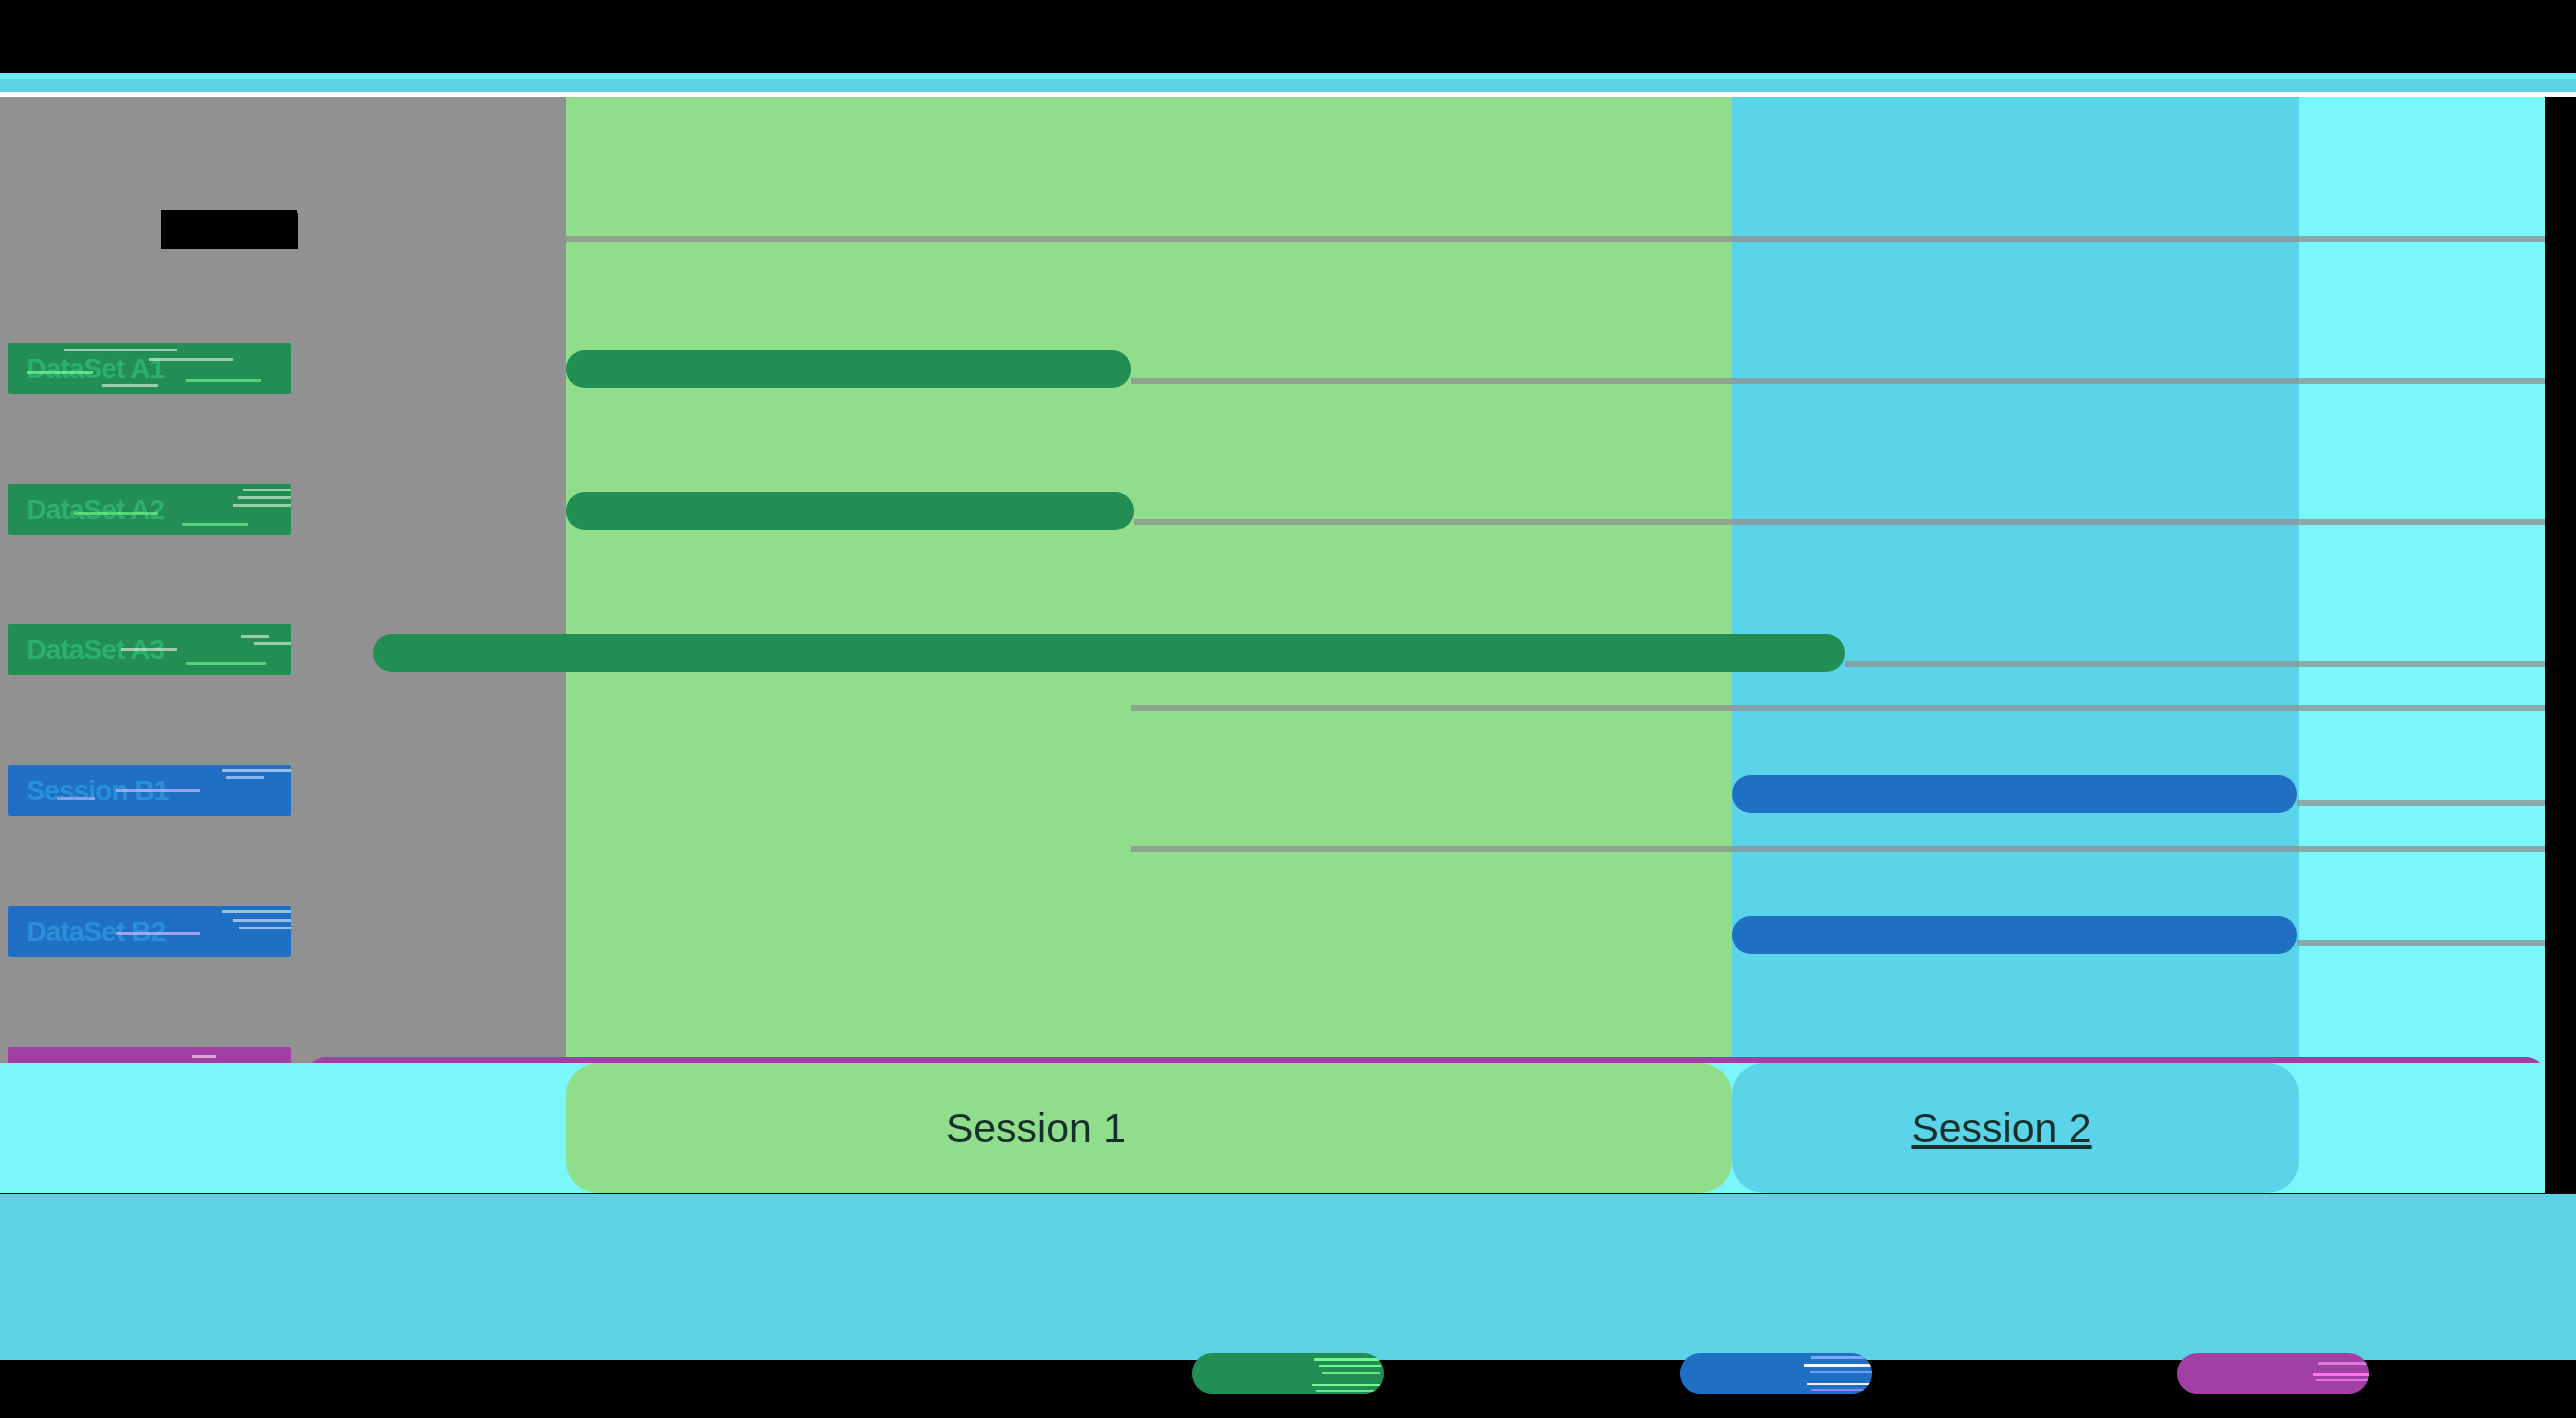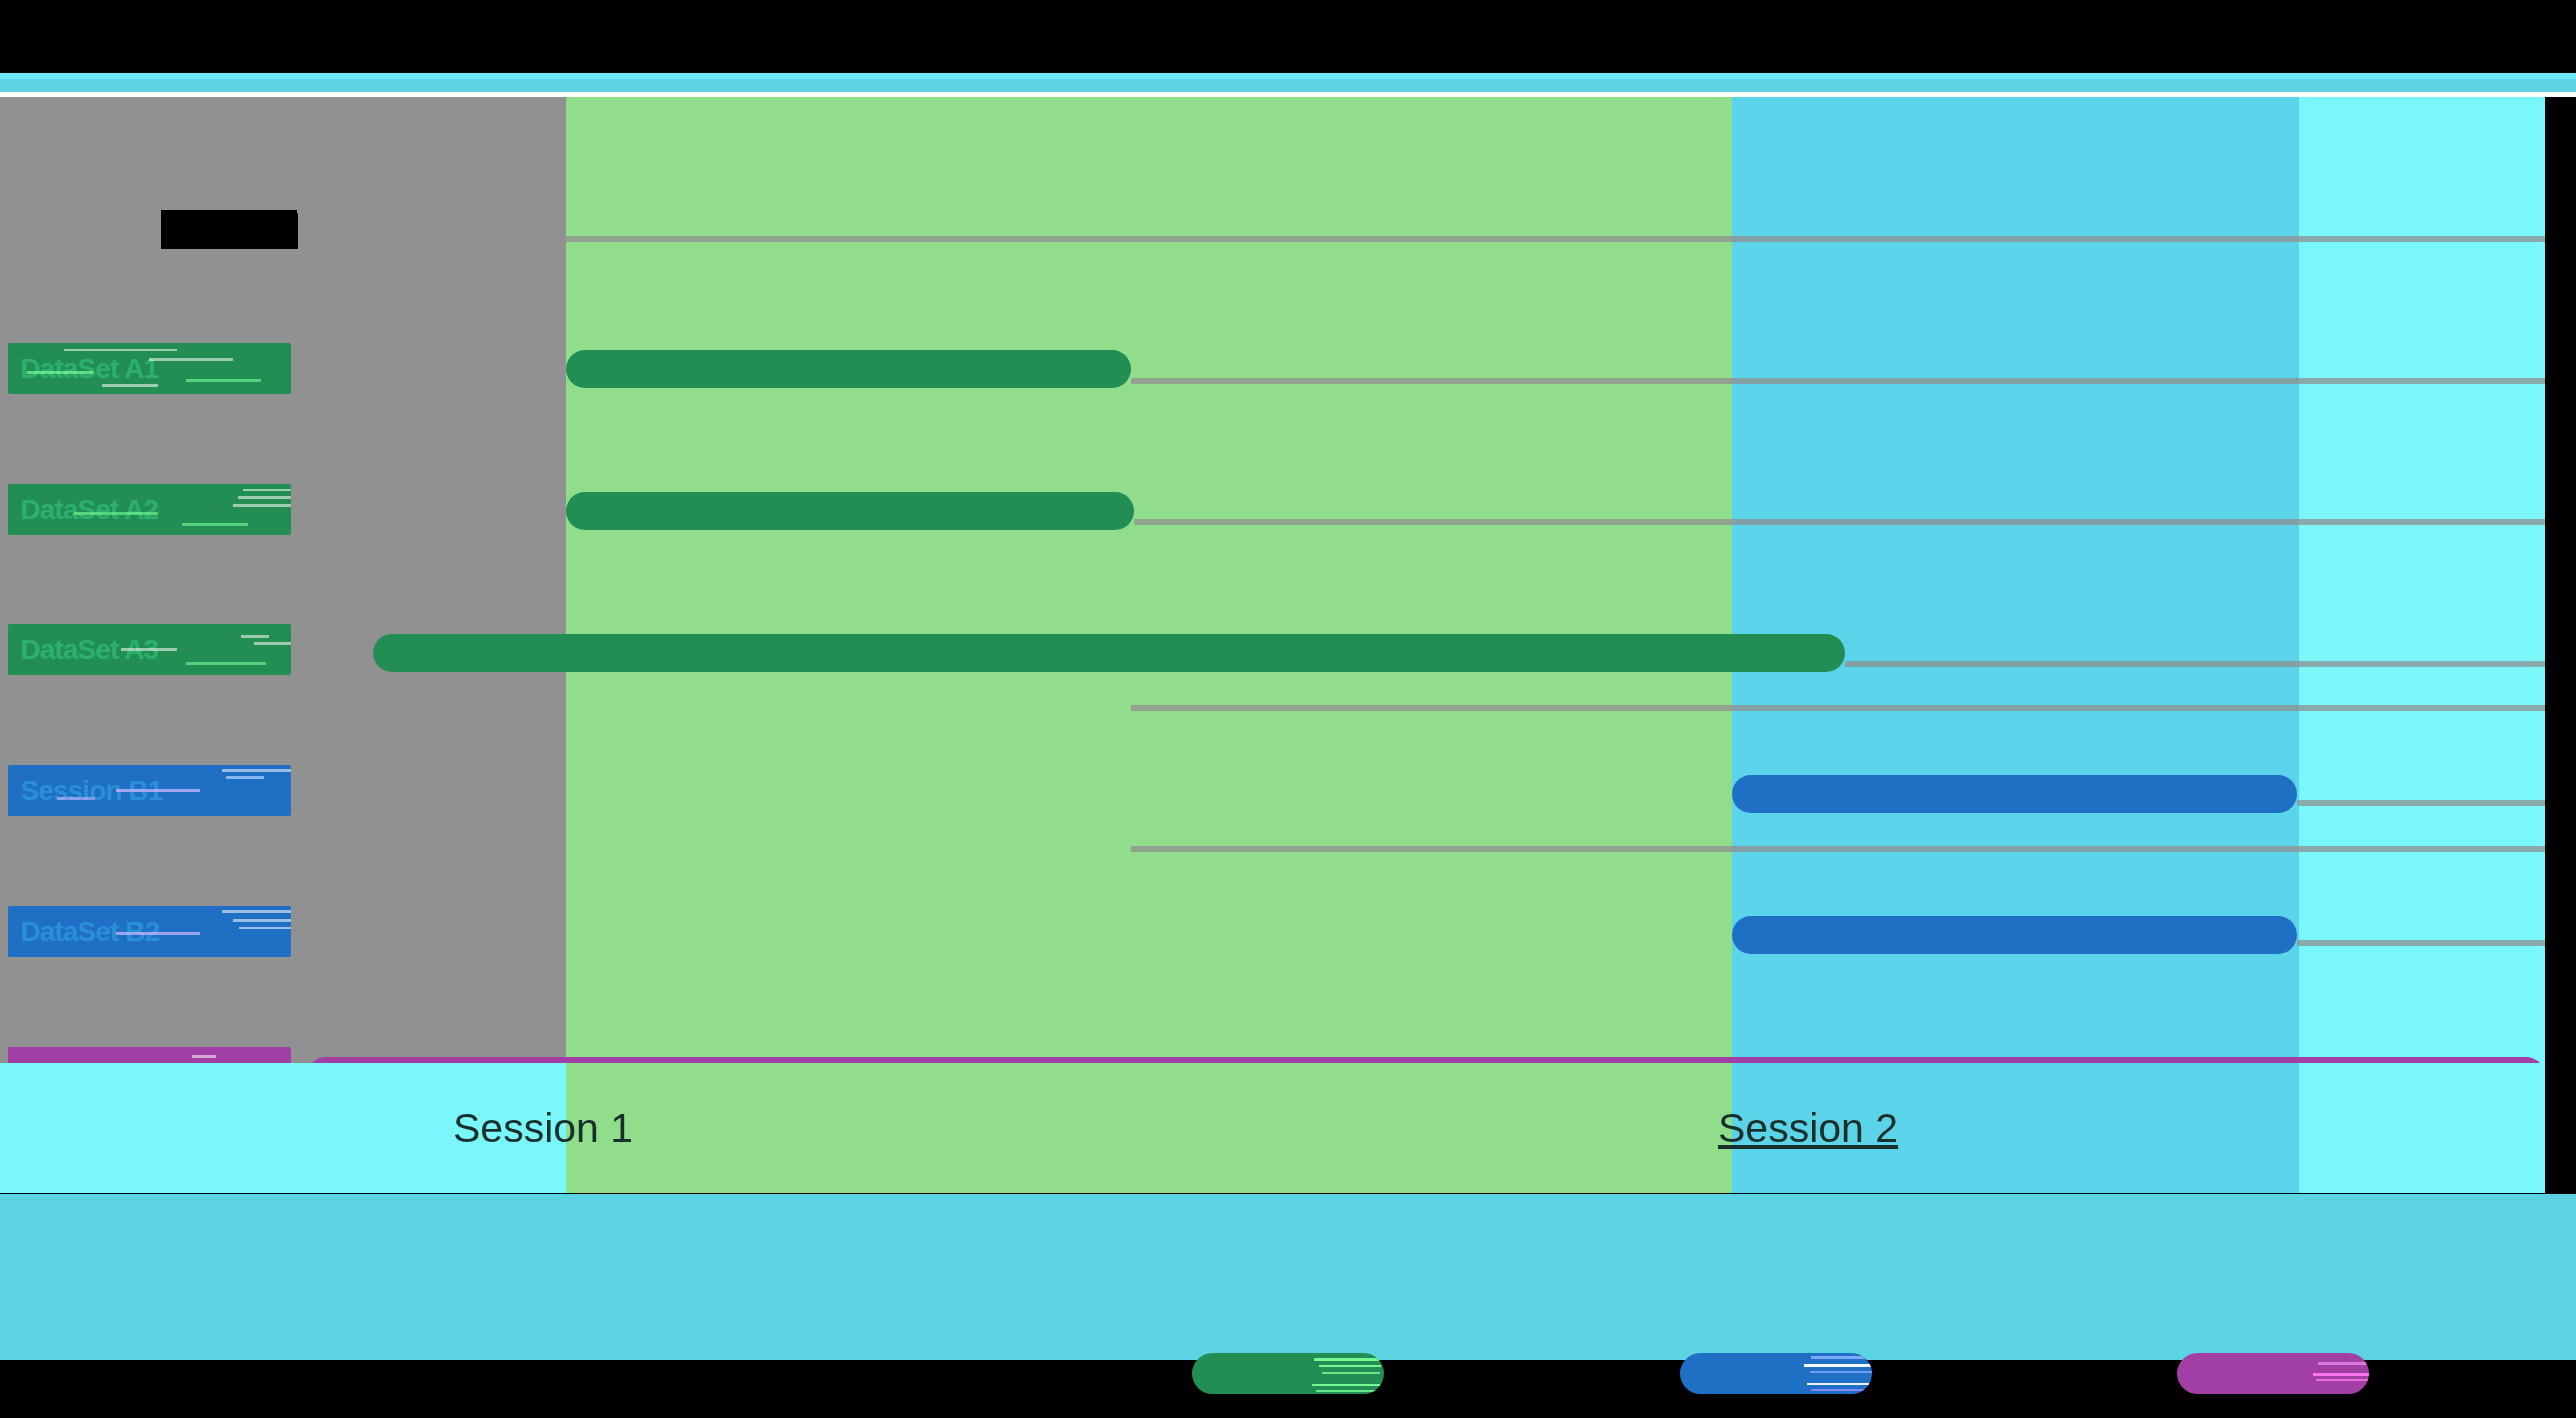--- a/index.html
+++ b/index.html
@@ -21,36 +21,36 @@
   .session-band{position:absolute;top:0;height:967px;}
   #band-session1{left:566px;width:1166px;background:#90de8c;}
   #band-session2{left:1732px;width:567px;background:#5bd3e8;}
   #band-session3{left:2299px;width:246px;background:#79f7fb;}
 
   
   .rowline{position:absolute;height:5.6px;background:#8f8f8f;opacity:.75;}
 
   
   .ylabel{position:absolute;left:7.5px;height:51px;border-radius:1.9px;overflow:hidden;
-          display:flex;align-items:center;padding-left:13px;box-sizing:border-box;}
+          display:flex;align-items:center;padding-left:19px;box-sizing:border-box;}
   .ylabel .txt{font-size:28px;letter-spacing:-0.9px;white-space:nowrap;
                mix-blend-mode:overlay;opacity:.30;color:#fff;font-weight:600;}
   .ylabel .glitch{position:absolute;left:0;top:0;right:0;bottom:0;pointer-events:none;}
   .ylabel .glitch i{position:absolute;display:block;height:2.8px;background:rgba(255,255,255,.55);}
 
   
   #title-redaction{position:absolute;left:161px;top:113px;width:136px;height:39px;background:#000;}
   #title-redaction2{position:absolute;left:171px;top:116px;width:127px;height:36px;background:#000;}
 
   
   .bar{position:absolute;height:38px;border-radius:19px;}
 
   
   #caption-row{position:absolute;left:0;top:1063px;width:2545px;height:130px;background:#79f7fb;}
-  .caption-band{position:absolute;top:0;height:130px;display:flex;align-items:center;}
+  .caption-band{position:absolute;top:0;height:130px;display:flex;align-items:center;justify-content:center;border-radius:32px;}
   #cap-s1{left:566px;width:1166px;background:#90de8c;}
   #cap-s2{left:1732px;width:567px;background:#5bd3e8;}
   #cap-s3{left:2299px;width:246px;background:#79f7fb;}
   .caption-text{font-size:41px;color:#17302b;}
   #cap-s1 .caption-text{transform:translateX(-113px);}
   #cap-s2 .caption-text{transform:translateX(-14px);text-decoration:underline;}
 
   
   #footer-cyan{position:absolute;left:0;top:1194px;width:2576px;height:166px;background:#5bd3e3;}
 

